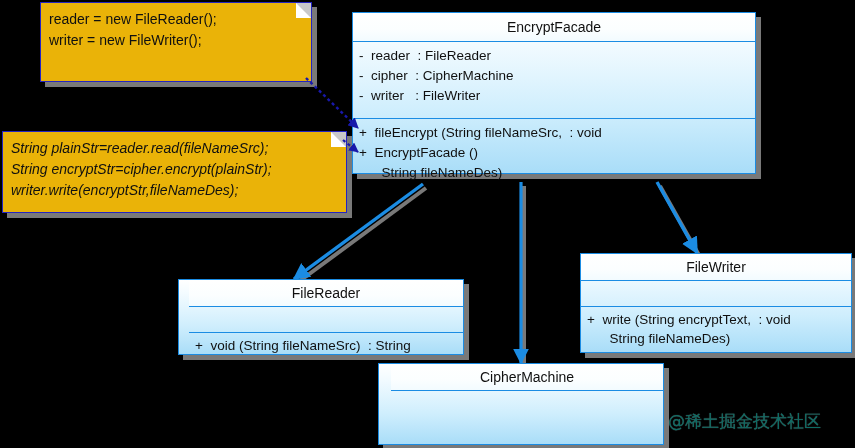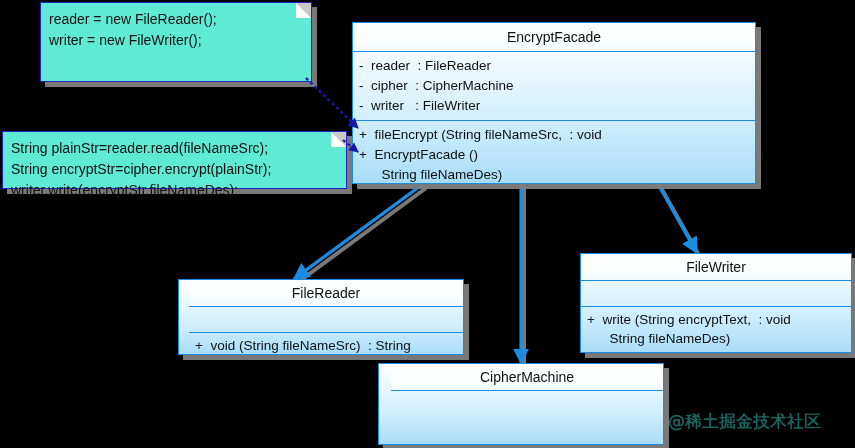--- a/index.html
+++ b/index.html
@@ -45,41 +45,41 @@
   .uml-compartment.empty {
     min-height: 20px;
   }
   .uml-line {
     white-space: pre;
     line-height: 19px;
     padding-left: 2px;
   }
 
   
-  #class-encryptfacade { left: 352px; top: 22px; width: 404px; height: 162px; }
+  #class-encryptfacade { left: 352px; top: 12px; width: 404px; height: 162px; }
   #class-encryptfacade .uml-name { padding: 6px 4px; }
-  #class-encryptfacade .uml-attrs { padding-top: 4px; padding-bottom: 4px; }
+  #class-encryptfacade .uml-attrs { padding-top: 4px; padding-bottom: 12px; }
   #class-encryptfacade .uml-attrs .uml-line { line-height: 20px; }
   #class-encryptfacade .uml-ops { padding-top: 4px; }
   #class-encryptfacade .uml-ops .uml-line { line-height: 20px; }
 
   #class-filereader { left: 178px; top: 279px; width: 286px; height: 76px; padding-left: 10px; }
   #class-filereader .uml-compartment.empty { min-height: 19px; }
 
   #class-filewriter { left: 580px; top: 253px; width: 272px; height: 100px; }
   #class-filewriter .uml-compartment.empty { min-height: 19px; }
 
   #class-ciphermachine { left: 378px; top: 363px; width: 286px; height: 82px; padding-left: 12px; }
   #class-ciphermachine .uml-compartment.empty { min-height: 19px; }
 
   
   .uml-note {
     position: absolute;
     box-sizing: border-box;
-    background: #5eead4;
+    background: #eab308;
     border: 1.5px solid #2424c2;
     color: #101010;
     font-size: 14px;
     z-index: 6;
     box-shadow: 5px 5px 0 0 rgba(128,128,128,0.95);
   }
   .uml-note .note-body {
     padding: 6px 8px 6px 8px;
   }
   .uml-note .note-line {
@@ -106,21 +106,21 @@
     content: "";
     position: absolute;
     top: -1px; right: -1px;
     width: 21px; height: 0;
     border-top: 1.5px solid #2424c2;
     transform: rotate(45deg);
     transform-origin: top right;
   }
 
   #note-constructor { left: 40px; top: 2px; width: 272px; height: 80px; }
-  #note-method     { left: 2px;  top: 131px; width: 345px; height: 58px; }
+  #note-method     { left: 2px;  top: 131px; width: 345px; height: 82px; font-style: italic; }
 
   
   #connectors {
     position: absolute;
     left: 0; top: 0;
     width: 855px; height: 448px;
     z-index: 3;
   }
   #connectors-top {
     position: absolute;

